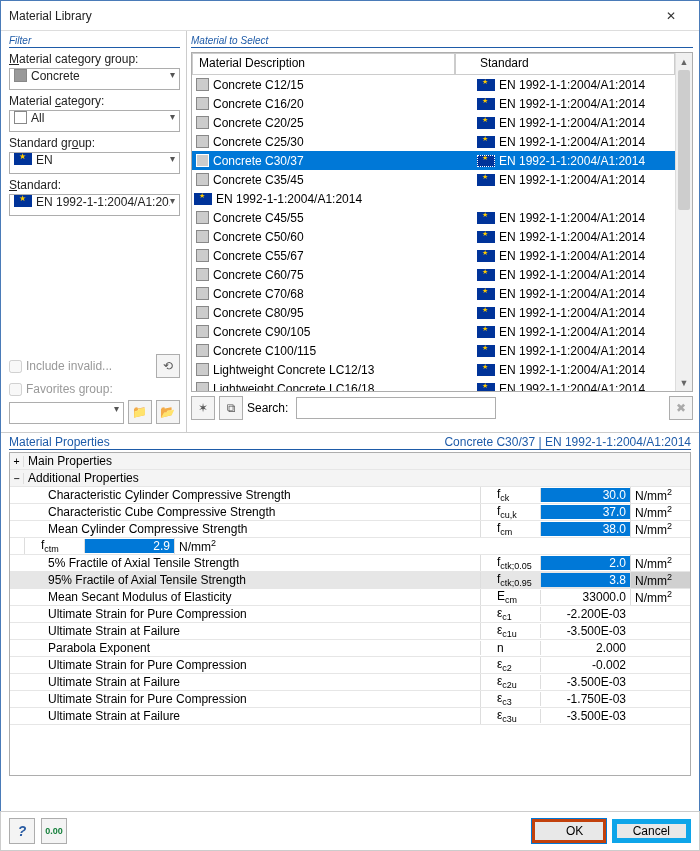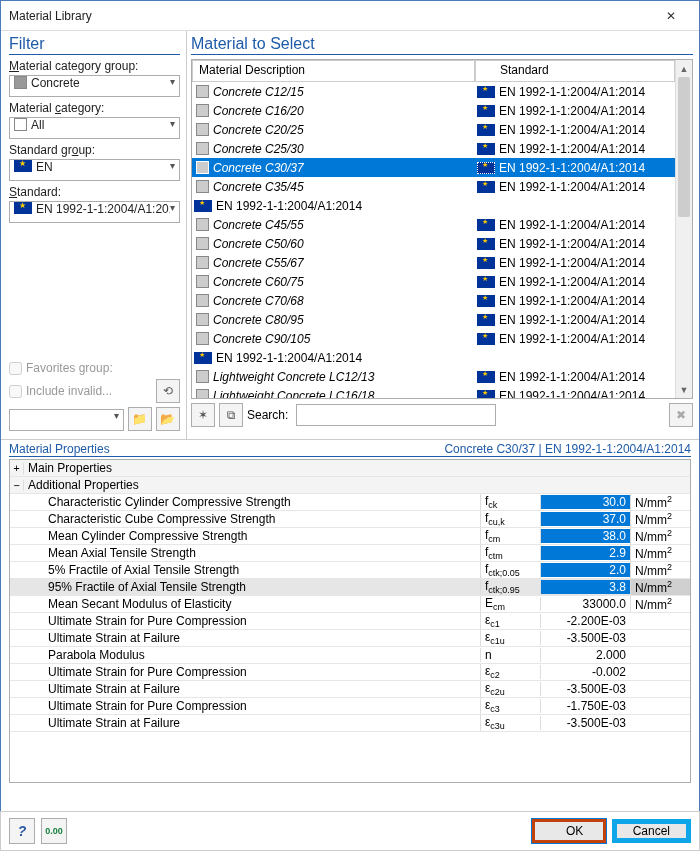--- a/index.html
+++ b/index.html
@@ -6,21 +6,21 @@
 body { background: #fff; width: 700px; height: 851px; overflow: hidden; border: 1px solid #4a7bb8; }
 
 .titlebar { height: 30px; display: flex; align-items: center; padding: 0 8px; border-bottom: 1px solid #ddd; }
 .titlebar-title { flex: 1; color: #222; font-size: 12px; }
 .titlebar-close { width: 40px; height: 24px; display: flex; align-items: center; justify-content: center; color: #333; cursor: default; }
 
 .upper { display: flex; border-bottom: 1px solid #ccc; }
 .filter-panel { width: 185px; padding: 4px 6px 4px 8px; }
 .select-panel { flex: 1; padding: 4px 6px 4px 4px; border-left: 1px solid #ccc; position: relative; }
 
-.section-title { color: #1e5ba8; font-size: 16px; border-bottom: 1px solid #1e5ba8; padding-bottom: 1px; margin-bottom: 4px; }
+.section-title { color: #1e5ba8; font-size: 10px; border-bottom: 1px solid #1e5ba8; padding-bottom: 1px; margin-bottom: 4px; font-style: italic; }
 
 .field-label { font-size: 12px; color: #222; margin-top: 4px; }
 .field-label .ul { text-decoration: underline; }
 .combo { width: 100%; height: 22px; border: 1px solid #adadad; background: #fff; display: flex; align-items: flex-start; padding: 0 4px; margin-top: 2px; margin-bottom: 4px; }
 .combo .cb-icon { width: 13px; height: 13px; border: 1px solid #888; margin-right: 4px; display:inline-block; }
 .combo .cb-icon.grey { background: #999; }
 .combo .cb-icon.white { background: #fff; }
 .combo .eu-flag { width: 18px; height: 12px; background: #003399; margin-right: 4px; position: relative; }
 .combo .eu-flag::after { content:"★"; color:#ffcc00; font-size:8px; position:absolute; left:5px; top:-1px;}
 .combo .txt { flex: 1; font-size: 12px; color: #222; white-space: nowrap; overflow: hidden; }
@@ -29,25 +29,25 @@
 .chk-line { display: flex; align-items: center; margin-top: 4px; color: #999; font-size: 12px; }
 .chk-line input { margin-right: 4px; }
 
 .icon-btn { width: 24px; height: 24px; border: 1px solid #adadad; background: #f4f4f4; display:inline-flex; align-items:center; justify-content:center; font-size:12px; color:#555; }
 
 .mat-table-wrap { border: 1px solid #adadad; height: 340px; display: flex; background: #fff; }
 .mat-table { flex: 1; overflow: hidden; }
 .mat-header { display: flex; height: 22px; }
 .mat-header .col { border: 1px solid #ccc; background: #fff; padding: 2px 6px; font-size: 12px; }
 .mat-header .col.desc { flex: 1; }
-.mat-header .col.std { width: 200px; padding-left: 24px; }
+.mat-header .col.std { width: 220px; padding-left: 24px; }
 .mat-body { height: 316px; overflow: hidden; }
 .mat-row { display: flex; height: 19px; align-items: center; }
 .mat-row .cell { display: flex; align-items: center; padding: 0 2px; font-size: 12px; white-space: nowrap; }
-.mat-row .cell.desc { flex: 1; font-style: italic; }
+.mat-row .cell.desc { flex: 1; }
 .mat-row .cell.std { width: 200px; }
 .mat-row .mat-icon { width: 13px; height: 13px; border: 1px solid #888; background: #ccc; margin: 0 4px 0 2px; }
 .mat-row .eu-flag { width: 18px; height: 12px; background: #003399; margin-right: 4px; position:relative;}
 .mat-row .eu-flag::after{content:"★"; color:#ffcc00; font-size:7px; position:absolute; left:5px; top:-1px;}
 .mat-row.selected { background: #0078d7; color: #fff; }
 .mat-row.selected .mat-icon { border-color:#fff; }
 .mat-row.selected .eu-flag{ outline:1px dotted #fff; outline-offset:-1px;}
 .mat-scrollbar { width: 17px; background: #f0f0f0; border-left: 1px solid #ddd; position:relative;}
 .mat-scrollbar .arrow { height: 17px; display:flex; align-items:center; justify-content:center; color:#666; font-size:9px;}
 .mat-scrollbar .thumb { position:absolute; top:17px; left:2px; right:2px; height:140px; background:#cdcdcd; border-radius:2px;}
@@ -59,21 +59,21 @@
 .props-title-row { display:flex; border-top:0; padding: 2px 8px; }
 .props-title { color:#1e5ba8; flex:1; border-bottom:1px solid #1e5ba8;}
 .props-material { color:#1e5ba8; text-align:right; border-bottom:1px solid #1e5ba8;}
 
 .props-table { margin: 0 8px; border:1px solid #adadad; height: 324px; overflow:hidden; font-size:12px;}
 .prow { display:flex; height:17px; align-items:center; border-bottom:1px solid #e6e6e6;}
 .prow.header { background:#f4f4f4; font-size:12px; }
 .prow .pm { width:14px; text-align:center; border-right:1px solid #ddd; font-family:monospace; font-size:10px; cursor:default;}
 .prow .plabel { flex:1; padding-left:4px; }
 .prow.indent .plabel { padding-left:24px;}
-.prow .psym { width:60px; border-left:1px solid #ddd; padding:0 4px;}
+.prow .psym { width:60px; border-left:1px solid #ddd; padding:0 16px;}
 .prow .pval { width:90px; text-align:right; padding:0 4px; border-left:1px solid #ddd;}
 .prow .punit { width:60px; padding:0 4px; border-left:1px solid #ddd;}
 .prow.blue .pval { background:#0078d7; color:#fff; }
 .prow.hover { background:#e6e6e6; }
 .prow.hover .punit { background:#d0d0d0; }
 sub{font-size:9px;}
 sup{font-size:9px;}
 
 .footer { position:absolute; bottom:0; left:0; right:0; height:40px; border:1px solid #ccc; display:flex; align-items:center; padding:0 8px; gap:6px; background:#fff;}
 .footer .help-btn,.footer .num-btn { width:26px; height:26px; border:1px solid #adadad; background:#f4f4f4; display:flex; align-items:center; justify-content:center; font-size:14px; font-style:italic; font-weight:bold; color:#2a5ca3;}
@@ -117,29 +117,29 @@
 
     <div class="field-label"><span class="ul">S</span>tandard:</div>
     <div class="combo">
       <span class="eu-flag"></span>
       <span class="txt">EN 1992-1-1:2004/A1:201</span>
       <span class="chev">▾</span>
     </div>
 
     <div style="height:130px"></div>
 
-    <div class="chk-line">
-      <input type="checkbox" disabled="" style="">
-      <span><span class="ul">F</span>avorites group:</span>
-    </div>
     <div class="chk-line" style="display:flex; align-items:center;">
       <input type="checkbox" disabled="" style="">
       <span><span class="ul">I</span>nclude invalid...</span>
       <span style="flex:1"></span>
       <span class="icon-btn">⟲</span>
+    </div>
+    <div class="chk-line">
+      <input type="checkbox" disabled="" style="">
+      <span><span class="ul">F</span>avorites group:</span>
     </div>
     <div style="display:flex; gap:4px; margin-top:4px;">
       <div class="combo" style="flex:1">
         <span class="txt"></span>
           <span class="chev">▾</span>
       </div>
       <span class="icon-btn">📁</span>
       <span class="icon-btn">📂</span>
     </div>
   </div>
@@ -283,20 +283,24 @@
               <div class="cell desc">
                 <span class="mat-icon"></span>
                 <span>Concrete C90/105</span>
               </div>
               <div class="cell std">
                 <span class="eu-flag"></span>
                 <span>EN 1992-1-1:2004/A1:2014</span>
               </div>
             </div>
             <div class="mat-row">
+              <div class="cell desc">
+                <span class="mat-icon"></span>
+                <span>Concrete C100/115</span>
+              </div>
               <div class="cell std">
                 <span class="eu-flag"></span>
                 <span>EN 1992-1-1:2004/A1:2014</span>
               </div>
             </div>
             <div class="mat-row">
               <div class="cell desc">
                 <span class="mat-icon"></span>
                 <span>Lightweight Concrete LC12/13</span>
               </div>
@@ -370,21 +374,20 @@
       </div>
       <div class="prow indent blue">
         <div class="pm"></div>
         <div class="plabel">Mean Cylinder Compressive Strength</div>
         <div class="psym">f<sub>cm</sub></div>
         <div class="pval">38.0</div>
         <div class="punit">N/mm<sup>2</sup></div>
       </div>
       <div class="prow indent blue">
         <div class="pm"></div>
-        <div class="plabel">Mean Axial Tensile Strength</div>
         <div class="psym">f<sub>ctm</sub></div>
         <div class="pval">2.9</div>
         <div class="punit">N/mm<sup>2</sup></div>
       </div>
       <div class="prow indent blue">
         <div class="pm"></div>
         <div class="plabel">5% Fractile of Axial Tensile Strength</div>
         <div class="psym">f<sub>ctk;0.05</sub></div>
         <div class="pval">2.0</div>
         <div class="punit">N/mm<sup>2</sup></div>
@@ -412,21 +415,21 @@
       </div>
       <div class="prow indent">
         <div class="pm"></div>
         <div class="plabel">Ultimate Strain at Failure</div>
         <div class="psym">ε<sub>c1u</sub></div>
         <div class="pval">-3.500E-03</div>
         <div class="punit"></div>
       </div>
       <div class="prow indent">
         <div class="pm"></div>
-        <div class="plabel">Parabola Modulus</div>
+        <div class="plabel">Parabola Exponent</div>
         <div class="psym">n</div>
         <div class="pval">2.000</div>
         <div class="punit"></div>
       </div>
       <div class="prow indent">
         <div class="pm"></div>
         <div class="plabel">Ultimate Strain for Pure Compression</div>
         <div class="psym">ε<sub>c2</sub></div>
         <div class="pval">-0.002</div>
         <div class="punit"></div>

